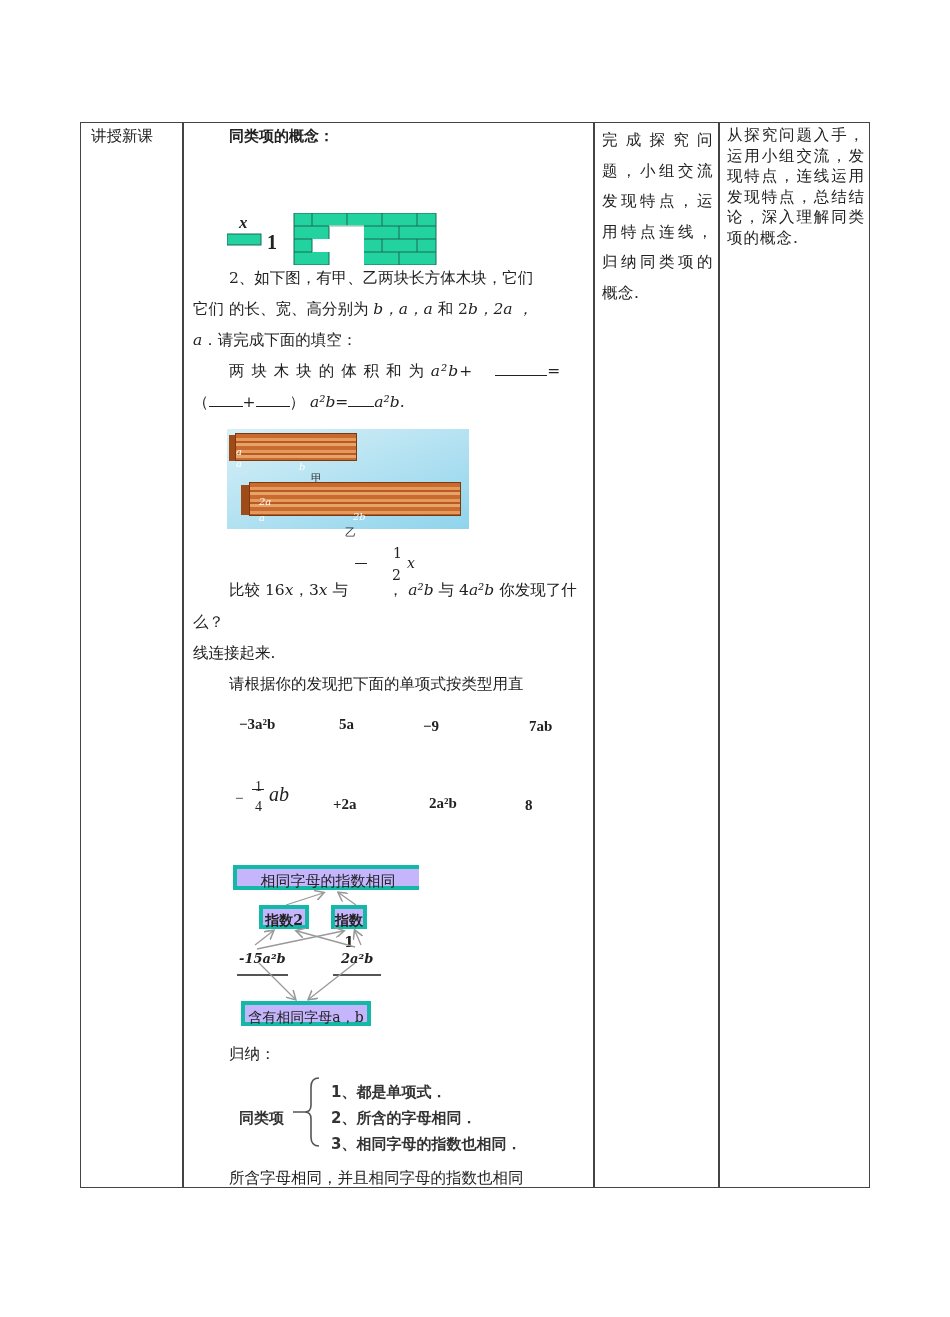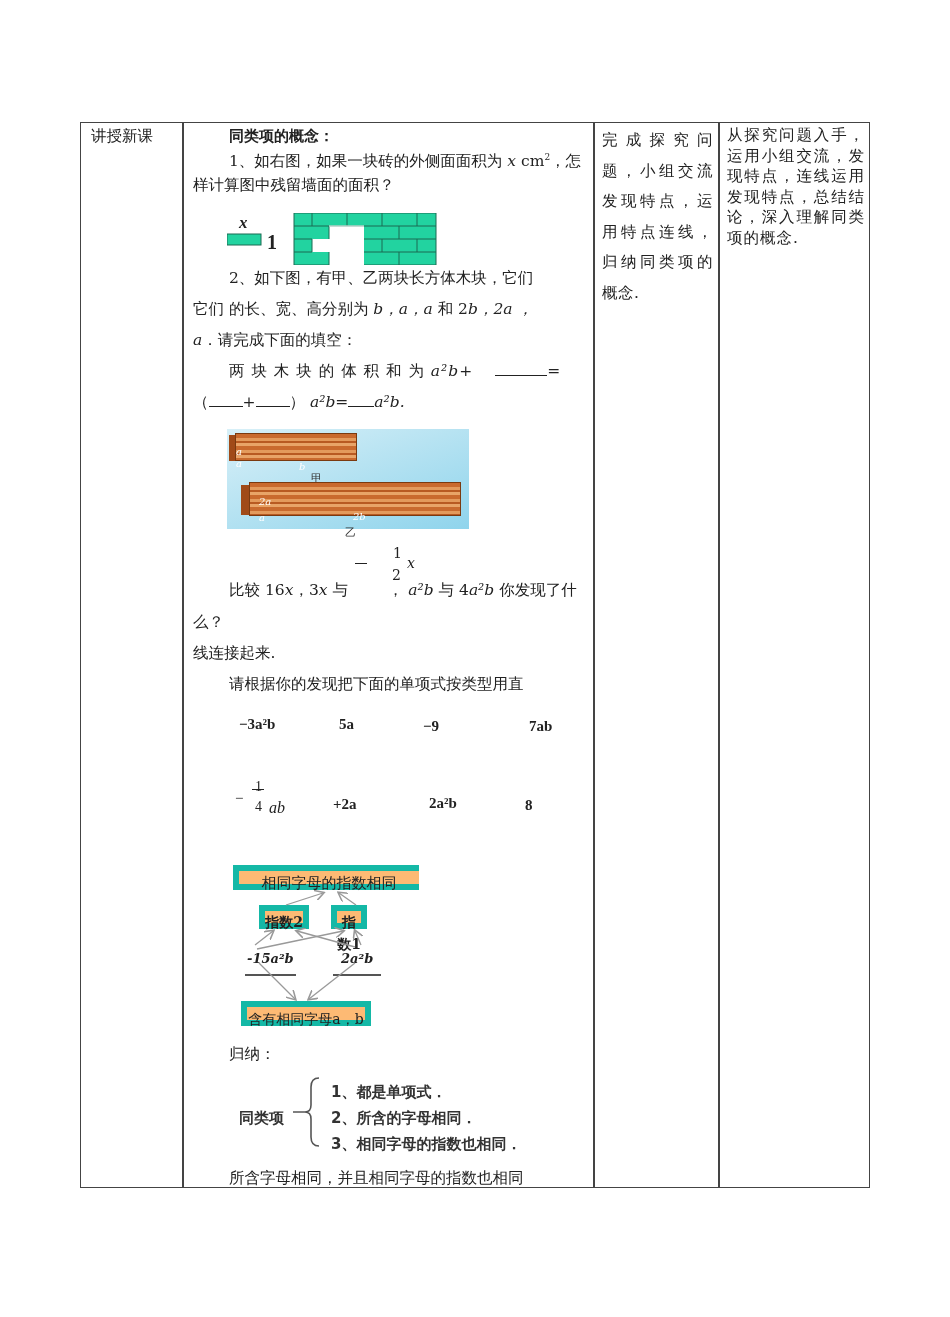--- a/index.html
+++ b/index.html
@@ -21,42 +21,38 @@
   .abs { position:absolute; }
   .brick-wrap { position:absolute; left:44px; top:90px; }
   .wood { position:absolute; left:44px; top:306px; width:242px; height:100px;
           background:linear-gradient(160deg,#d8f0f8 0%,#b7e3f2 45%,#8fd4ec 100%); }
   .beam { position:absolute; border:1px solid #7a3a10;
           background:repeating-linear-gradient(180deg,#c96a2e 0 4px,#e39a5c 4px 7px,#b85a22 7px 9px,#e8a468 9px 12px); }
   .beam-side { position:absolute; background:#a04a18; }
   .wlabel { position:absolute; font-size:10px; color:#fff; font-style:italic; }
   .wcap { position:absolute; font-size:11px; color:#333; }
   .mono-row { position:absolute; font-family:"Liberation Serif",serif; font-weight:bold; font-size:15px; }
-  .dbox { position:absolute; border:6px solid #14b8a6; background:#fdba74; box-sizing:border-box; text-align:center; font-size:14px; }
+  .dbox { position:absolute; border:4px solid #14b8a6; background:#c4b5fd; box-sizing:border-box; text-align:center; font-size:14px; }
   .sum { position:absolute; font-family:"DejaVu Sans","Liberation Sans",sans-serif; font-weight:bold; font-size:15px; color:#333; }
   sup { font-size:9px; vertical-align:6px; line-height:0; }
 </style>
 </head>
 <body>
 
 <div class="tbl">
   <div class="vline" style="left:101px"></div>
   <div class="vline" style="left:512px"></div>
   <div class="vline" style="left:637px"></div>
 
   <div class="cell c1">
     <span>讲授新课</span>
   </div>
 
   <div class="cell c2" style="height:1064px;">
     <p class="p bold" style="padding-left:36px;font-size:15px;line-height:26px;">同类项的概念：</p>
-    <p class="p indent" style="line-height:24px;">
-      <span>1、如右图，如果一块砖的外侧面面积为 </span><i>x</i>
-      <span>cm</span><sup>2</sup><span>，怎样计算图中残留墙面的面积？</span>
-    </p>
 
     <div class="brick-wrap">
       <svg width="212" height="52" viewBox="0 0 212 52">
         <text x="12" y="15" font-family="Liberation Serif" font-weight="bold" font-style="italic" font-size="17" fill="#222">x</text>
         <rect x="0" y="21" width="34" height="11" fill="#22d3a0" stroke="#1a6b52" stroke-width="1"></rect>
         <text x="40" y="36" font-family="Liberation Serif" font-weight="bold" font-size="20" fill="#222">1</text>
         <g stroke="#1a6b52" stroke-width="1" fill="#22d3a0">
           <rect x="67" y="0" width="142" height="52"></rect>
         </g>
         <rect x="102" y="13" width="35" height="39" fill="#fff"></rect>
@@ -135,33 +131,33 @@
     <div>
       <span class="mono-row" style="left:56px;top:586px;">−3a²b</span>
       <span class="mono-row" style="left:156px;top:586px;">5a</span>
       <span class="mono-row" style="left:240px;top:588px;">−9</span>
       <span class="mono-row" style="left:346px;top:588px;">7ab</span>
       <span class="abs" style="left:52px;top:648px;width:60px;height:40px;font-family:'Liberation Serif',serif;">
         <span class="abs" style="left:0;top:12px;font-size:15px;">−</span>
         <span class="abs" style="left:20px;top:0;font-size:14px;">1</span>
         <span class="abs" style="left:17px;top:18px;width:12px;border-top:1px solid #222;"></span>
         <span class="abs" style="left:20px;top:20px;font-size:14px;">4</span>
-        <i class="abs" style="left:34px;top:21px;font-size:16px;">ab</i>
+        <i class="abs" style="left:34px;top:8px;font-size:20px;">ab</i>
       </span>
       <span class="mono-row" style="left:150px;top:666px;">+2a</span>
       <span class="mono-row" style="left:246px;top:665px;">2a²b</span>
       <span class="mono-row" style="left:342px;top:667px;">8</span>
     </div>
 
 
     <div class="abs" style="left:48px;top:740px;width:190px;height:166px;">
       <div class="dbox" style="left:2px;top:2px;width:186px;height:25px;line-height:24px;font-size:15px;border-right:none;">相同字母的指数相同</div>
       <div class="dbox" style="left:28px;top:42px;width:50px;height:24px;line-height:22px;font-weight:bold;">指数2</div>
       <div class="dbox" style="left:100px;top:42px;width:36px;height:24px;line-height:22px;font-weight:bold;">指数1</div>
-      <span class="abs" style="left:14px;top:80px;font-weight:bold;font-style:italic;font-size:13px;border-bottom:2px solid #555;padding:0 2px;">-15a²b</span>
+      <span class="abs" style="left:6px;top:80px;font-weight:bold;font-style:italic;font-size:13px;border-bottom:2px solid #555;padding:0 2px;">-15a²b</span>
       <span class="abs" style="left:102px;top:80px;font-weight:bold;font-style:italic;font-size:13px;border-bottom:2px solid #555;padding:0 8px;">2a²b</span>
       <div class="dbox" style="left:10px;top:138px;width:130px;height:25px;line-height:24px;">含有相同字母a，b</div>
       <svg class="abs" style="left:0;top:0;" width="190" height="166">
         <defs>
             <marker id="ah" markerWidth="8" markerHeight="8" refX="6" refY="4" orient="auto">
               <path d="M0,0 L7,4 L0,8" fill="none" stroke="#999" stroke-width="1.2"></path>
             </marker>
           </defs>
         <g stroke="#999" stroke-width="1.3" fill="none" marker-end="url(#ah)">
           <line x1="55" y1="42" x2="92" y2="30"></line>

